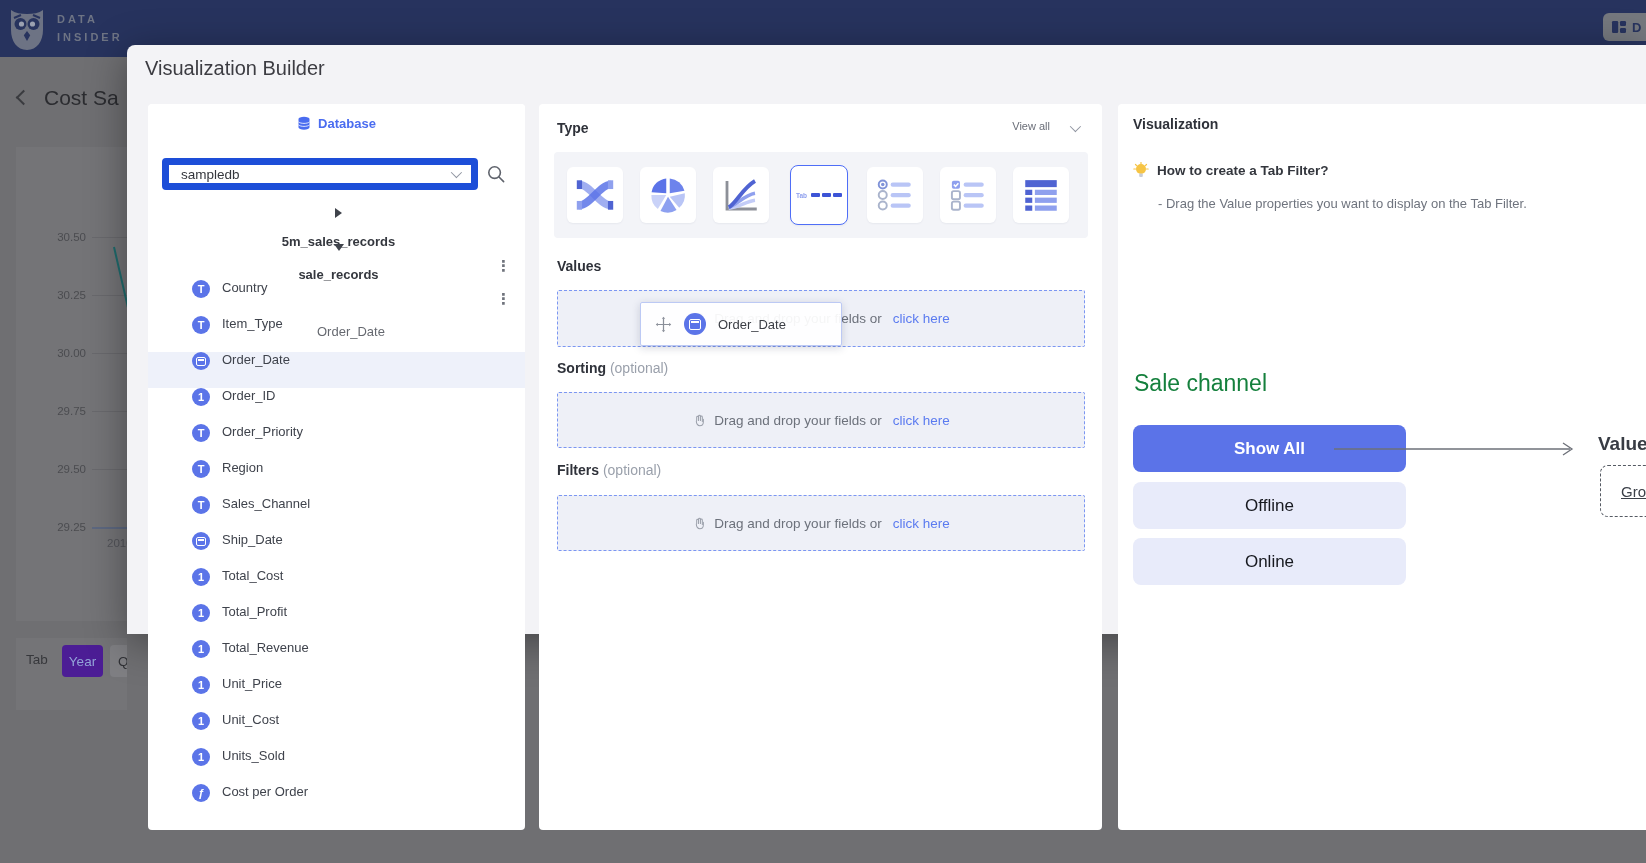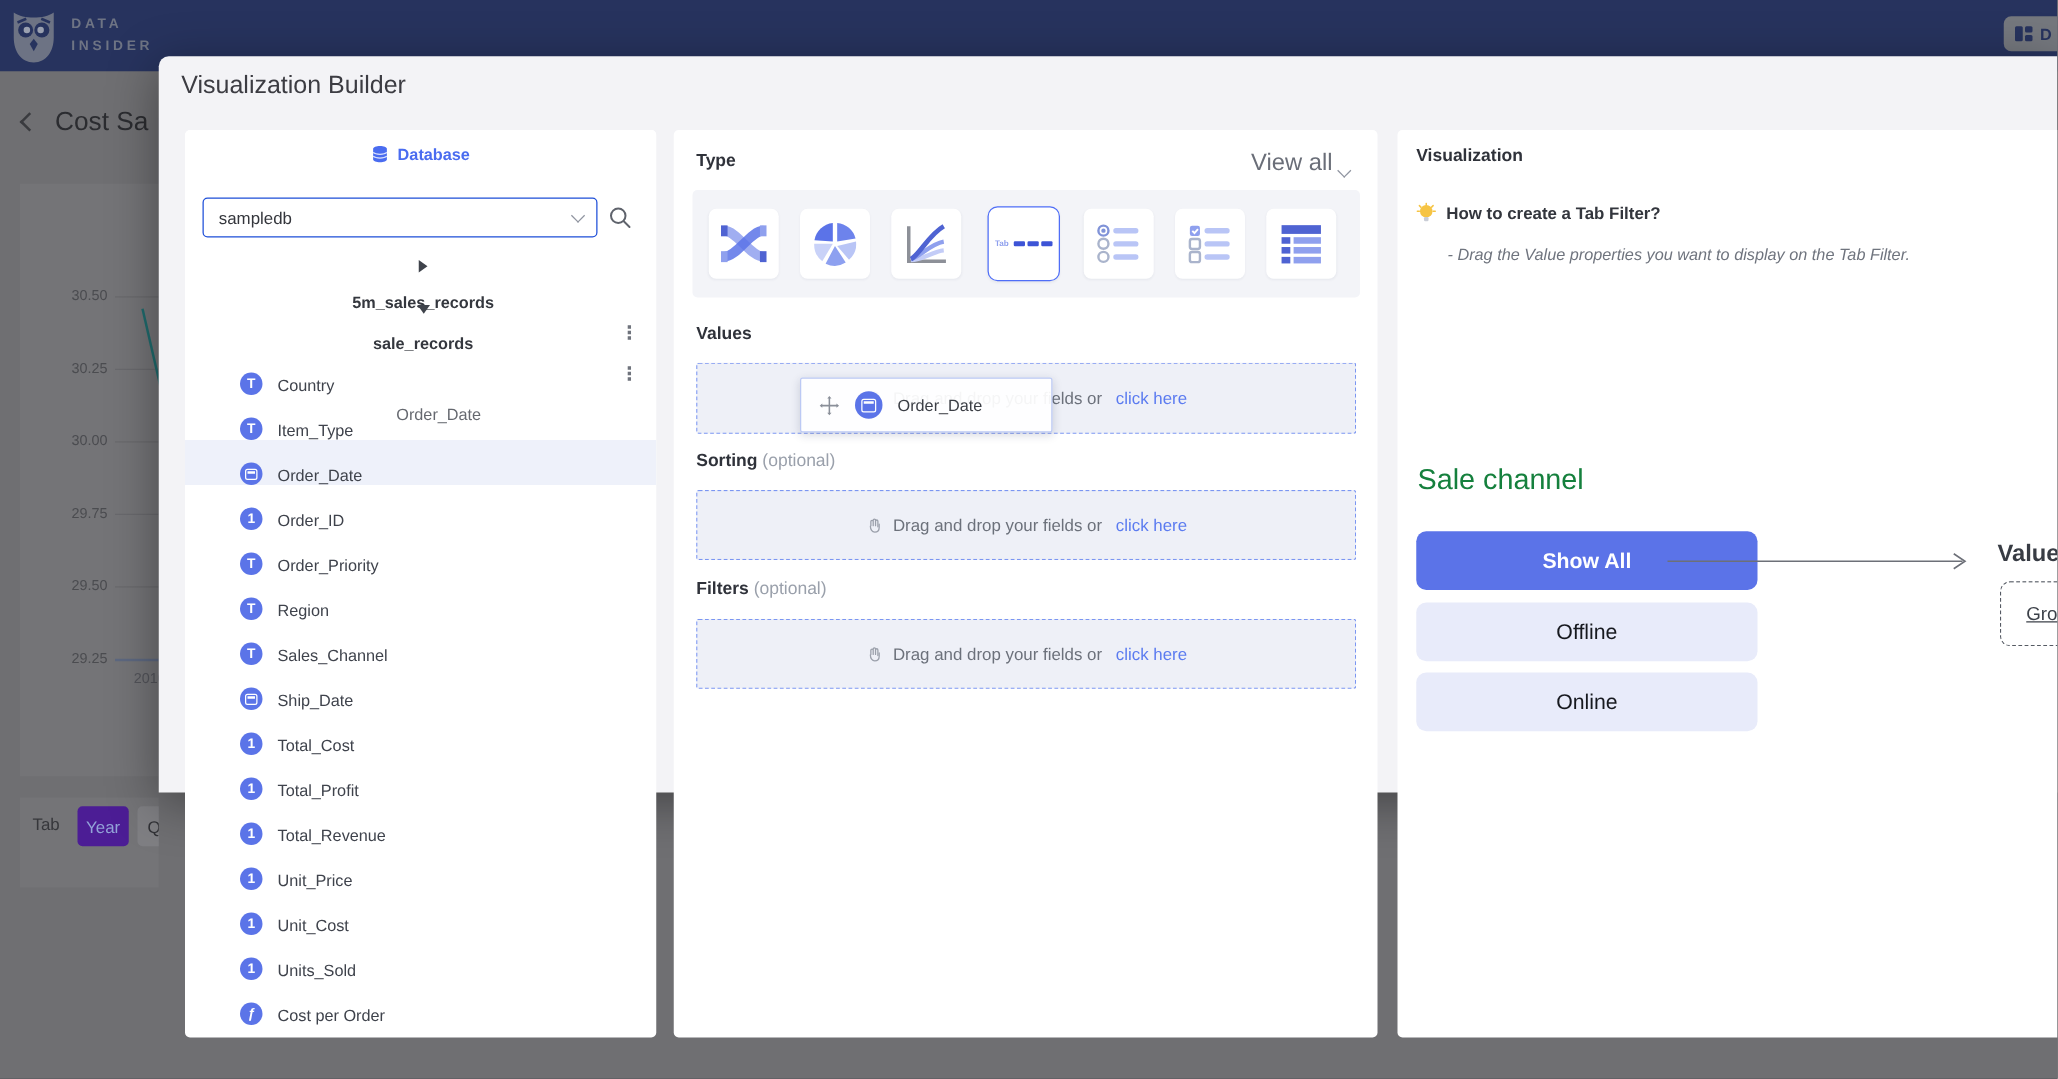--- a/index.html
+++ b/index.html
@@ -33,58 +33,58 @@
   .card-left{left:21px;top:59px;width:377px;height:726px;overflow:hidden;}
   .card-mid{left:412px;top:59px;width:563px;height:726px;}
   .card-right{left:991px;top:59px;width:562px;height:726px;}
 
   
   .ltabs{position:absolute;left:0;top:0;width:100%;height:38px;display:flex;}
   .ltab{flex:1;display:flex;align-items:center;justify-content:center;gap:7px;font-size:13px;font-weight:bold;cursor:pointer;}
   .ltab.active{background:#fff;color:#4a6cf0;border-radius:4px 0 0 0;}
   .ltab.inactive{background:#f5f5f7;color:#33363c;border-bottom:1px solid #ececf0;}
   .searchrow{position:absolute;left:0;top:54px;width:100%;height:32px;}
-  .dbselect{position:absolute;left:14px;top:0;width:316px;height:32px;border:1px solid #1d4ed8;border-radius:4px;background:#fff;display:flex;align-items:center;padding:0 12px;font-size:13.5px;color:#34363c;}
+  .dbselect{position:absolute;left:14px;top:0;width:316px;height:32px;border:7px solid #1d4ed8;border-radius:4px;background:#fff;display:flex;align-items:center;padding:0 12px;font-size:13.5px;color:#34363c;}
   .dbselect .chev{margin-left:auto;}
   .chev{width:8px;height:8px;border-right:1.6px solid #8f94a0;border-bottom:1.6px solid #8f94a0;transform:rotate(45deg) translateY(-2px);}
   .mag{position:absolute;left:338px;top:6px;}
   .tree{position:absolute;left:0;top:104px;width:100%;}
   .trow{height:36px;display:flex;align-items:center;padding:0 14px 0 18px;gap:8px;font-size:13px;color:#34373e;font-weight:bold;cursor:pointer;flex-direction:column;}
   .tri{width:0;height:0;border-top:5px solid transparent;border-bottom:5px solid transparent;border-left:7px solid #3f434b;}
   .tri.open{border-left:5px solid transparent;border-right:5px solid transparent;border-top:7px solid #3f434b;border-bottom:none;}
   .kebab{margin-left:auto;color:#6f737c;font-size:15px;letter-spacing:0;cursor:pointer;font-family:"DejaVu Sans",sans-serif;}
-  .frow{height:36px;display:flex;align-items:flex-end;padding-left:44px;gap:12px;font-size:13px;color:#3f434c;cursor:pointer;}
+  .frow{height:36px;display:flex;align-items:flex-start;padding-left:44px;gap:12px;font-size:13px;color:#3f434c;cursor:pointer;}
   .frow.hl{background:#eef1fa;}
   .fi{width:18px;height:18px;border-radius:50%;background:#5b74e8;color:#fff;display:flex;align-items:center;justify-content:center;flex:0 0 18px;}
   .fi-text::after{content:"T";font-size:11px;font-weight:bold;}
   .fi-num::after{content:"1";font-size:11px;font-weight:bold;}
   .fi-fx::after{content:"\0192";font-size:11px;font-weight:bold;font-style:italic;}
   .cal{width:10px;height:9px;border:1.6px solid #fff;border-radius:2px;position:relative;}
   .cal::after{content:"";position:absolute;left:1px;right:1px;top:1.5px;height:2px;background:#fff;}
   .ghost-label{position:absolute;left:169px;top:220px;font-size:13px;color:rgba(58,61,70,.78);}
 
   
   .sec-label{position:absolute;font-size:14px;font-weight:bold;color:#2f323a;}
   .opt{font-weight:normal;color:#9aa0ab;}
-  .viewall{position:absolute;right:24px;top:16px;display:flex;align-items:flex-end;gap:4px;font-size:19px;color:#6a6e78;cursor:pointer;}
+  .viewall{position:absolute;right:24px;top:16px;display:flex;align-items:flex-end;gap:20px;font-size:11px;color:#6a6e78;cursor:pointer;}
   .typestrip{position:absolute;left:15px;top:48px;width:534px;height:86px;background:#f3f4f8;border-radius:4px;}
   .tile{position:absolute;top:15px;width:56px;height:56px;background:#fff;border-radius:6px;display:flex;align-items:center;justify-content:center;cursor:pointer;box-shadow:0 1px 2px rgba(40,50,90,.06);}
   .tile.sel{top:13px;width:58px;height:60px;border:1.6px solid #4f6ef7;border-radius:8px;flex-direction:row;gap:2px;}
   .tfword{font-size:6.5px;font-weight:bold;color:#8fa0ee;margin-right:2px;}
   .tfdash{width:9px;height:4.5px;background:#3d54d6;border-radius:1px;}
   .dropzone{position:absolute;left:18px;width:528px;background:#eef0f7;border:1px dashed #7b96f2;border-radius:2px;display:flex;align-items:center;justify-content:center;gap:7px;font-size:13.5px;color:#6c717b;}
   .dz-link{color:#5b7bf0;cursor:pointer;margin-left:4px;}
   .chip{position:absolute;left:101px;top:198px;width:202px;height:44px;background:rgba(255,255,255,.93);border:1px solid #bcc9f4;border-radius:2px;box-shadow:0 2px 8px rgba(30,40,80,.18);display:flex;align-items:center;padding-left:14px;gap:12px;font-size:13px;color:#3b3e45;cursor:grabbing;}
   .fi.big{width:22px;height:22px;flex:0 0 22px;}
   .fi.big .cal{width:12px;height:11px;}
 
   
   .viz-title{position:absolute;left:15px;top:12px;font-size:14px;font-weight:bold;color:#2f323a;}
   .tip-row{position:absolute;left:15px;top:58px;display:flex;align-items:center;gap:8px;font-size:13.5px;font-weight:bold;color:#33363d;}
-  .tip-body{position:absolute;left:40px;top:92px;font-size:13px;color:#6f747e;font-style:italic;}
+  .tip-body{position:absolute;left:40px;top:92px;font-size:13px;color:#6f747e;}
   .widget-title{position:absolute;left:16px;top:266px;font-size:23px;font-weight:normal;color:#15803d;}
   .wbtn{position:absolute;left:15px;width:273px;height:47px;border-radius:8px;display:flex;align-items:center;justify-content:center;font-size:17px;cursor:pointer;}
   .wbtn.primary{background:#5b73e8;color:#fff;font-weight:bold;}
   .wbtn.light{background:#e8ebfa;color:#17191f;}
   .ann-value{position:absolute;left:480px;top:329px;font-size:19px;font-weight:bold;color:#383c44;white-space:nowrap;}
   .ann-box{position:absolute;left:482px;top:361px;width:90px;height:52px;border:1.6px dashed #555a63;border-radius:8px;display:flex;align-items:center;padding-left:20px;}
   .ann-group{font-size:15px;color:#3c4149;text-decoration:underline;white-space:nowrap;}
 </style>
 </head>
 <body>

